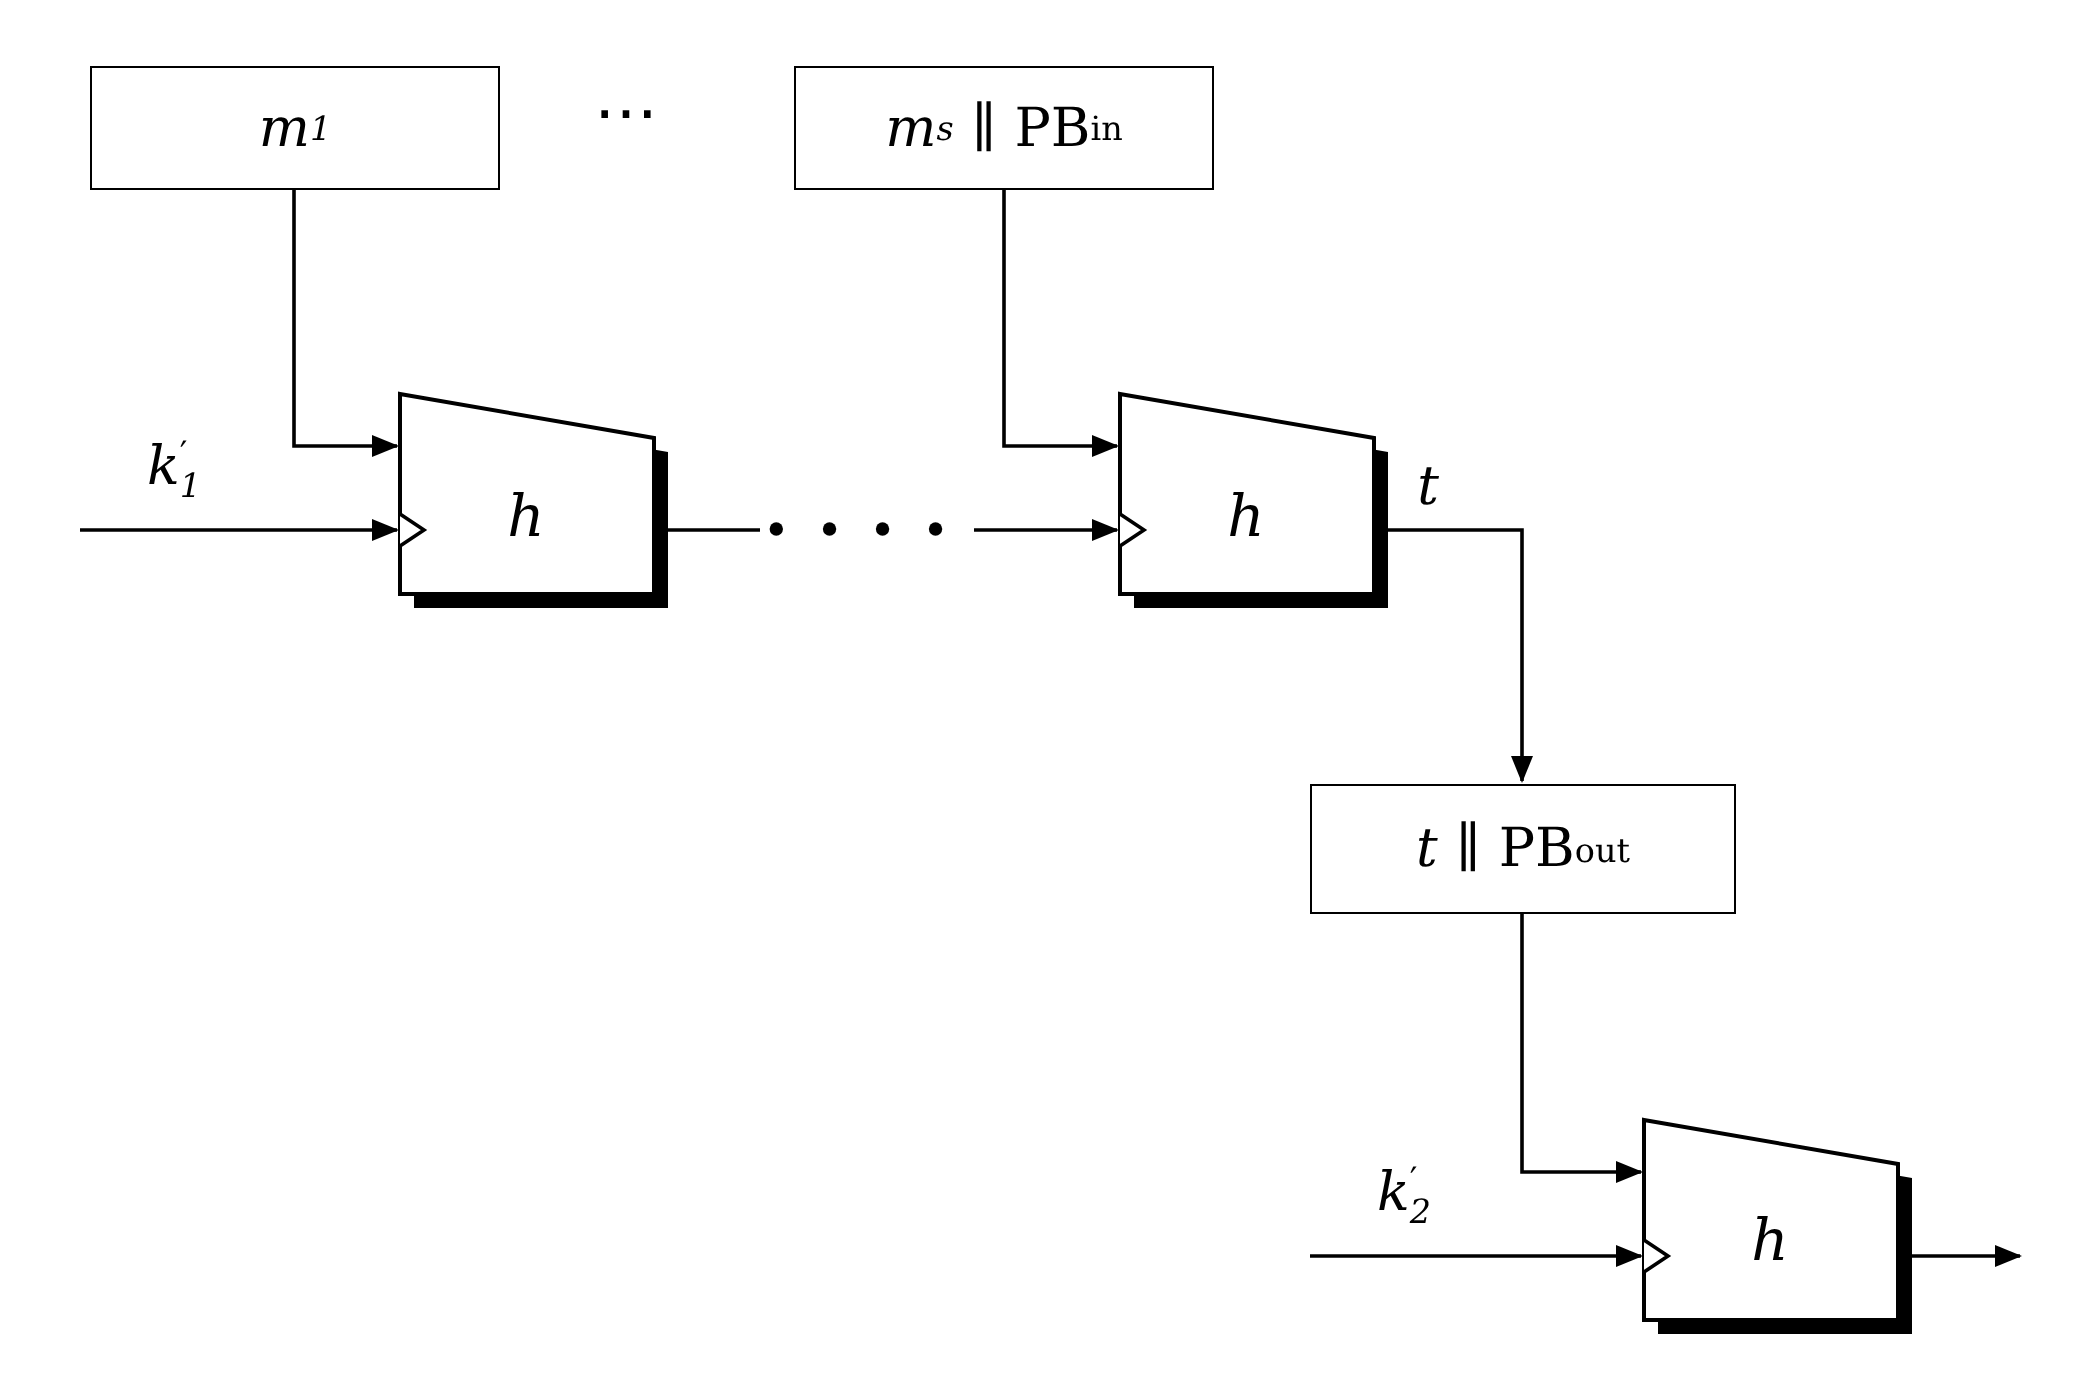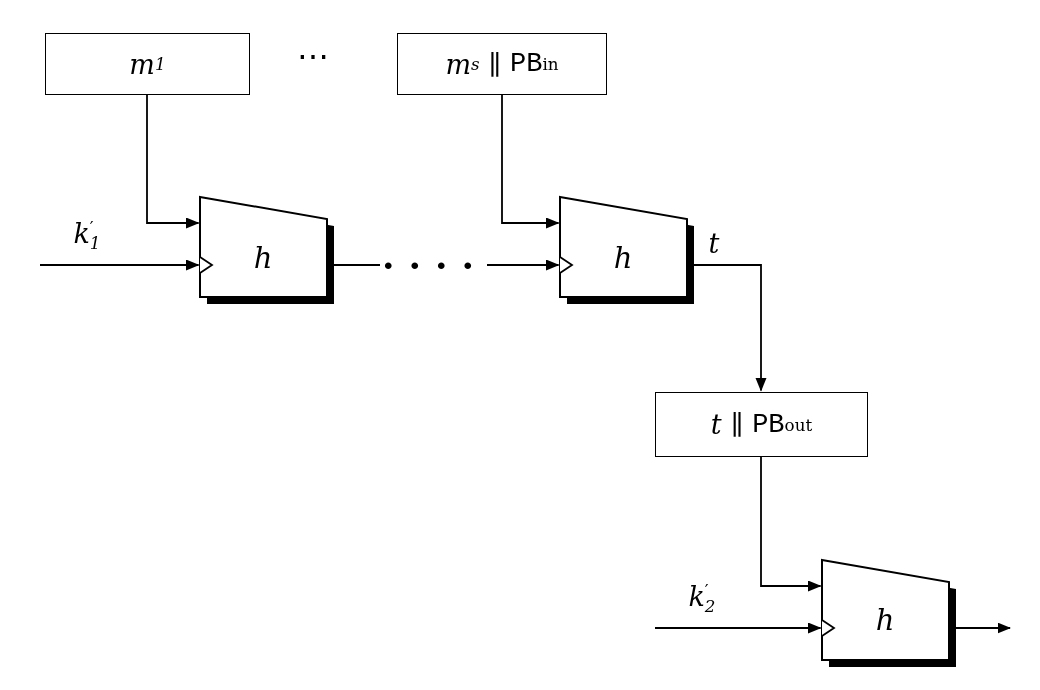--- a/index.html
+++ b/index.html
@@ -20,21 +20,21 @@
   .box {
     position: absolute;
     border: 1.7px solid #000;
     background: #fff;
     display: flex; align-items: center; justify-content: center;
     font-size: 27px;
     white-space: nowrap;
   }
   .label { position: absolute; white-space: nowrap; }
   .mvar { font-style: italic; }
-  .rm { font-style: normal; font-family: Liberation Mono, monospace; }
+  .rm { font-style: normal; }
   .sub { font-size: 0.62em; vertical-align: -0.35em; font-style: italic; }
   .rsub { font-size: 0.62em; vertical-align: -0.35em; font-style: normal; }
   .sep { font-style: normal; padding: 0 9px; }
 
   .pstack {
     display: inline-flex; flex-direction: column; align-items: flex-start;
     font-size: 0.62em; line-height: 0.95; transform: translateY(0.10em);
   }
   .pstack .prime { font-style: normal; }
   .pstack .psub { font-style: italic; }

